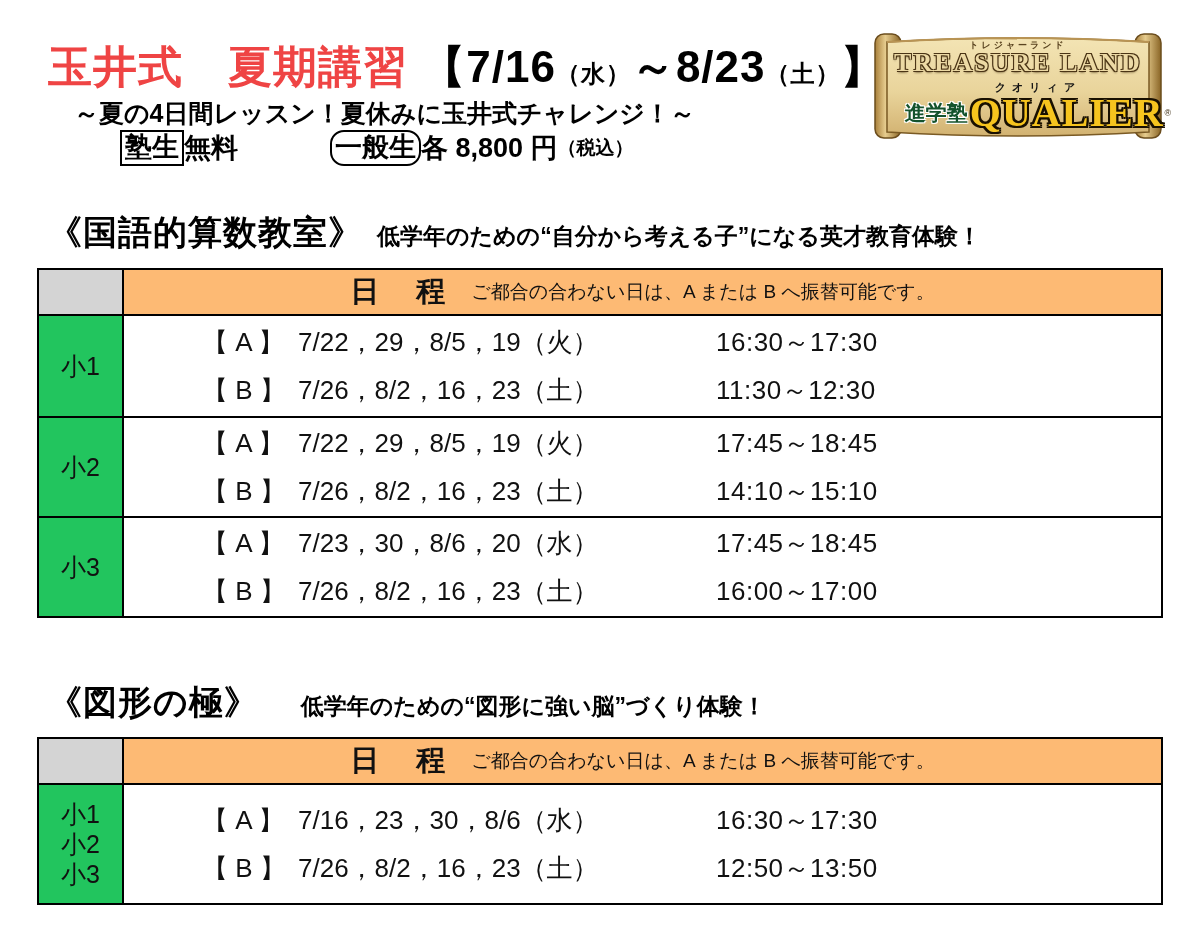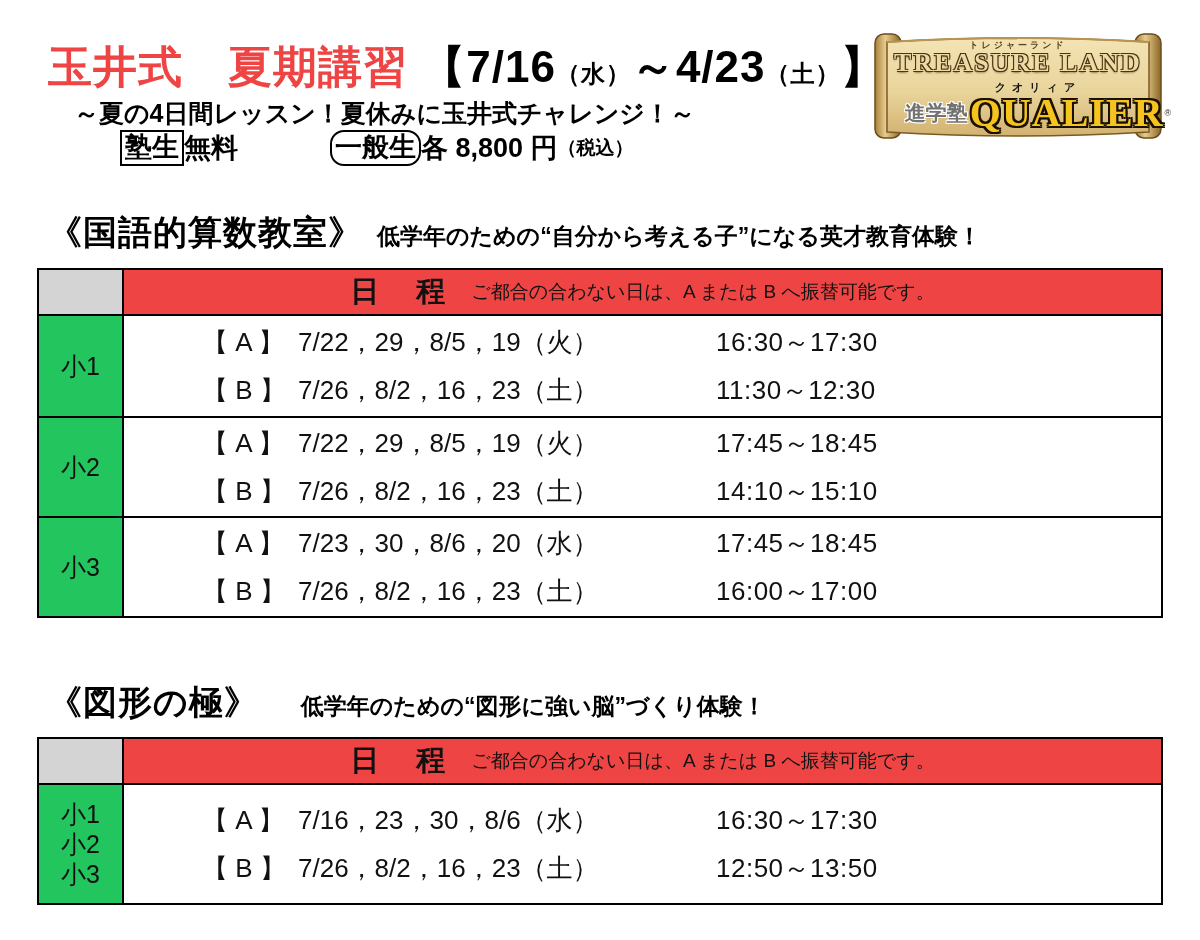--- a/index.html
+++ b/index.html
@@ -45,21 +45,21 @@
                  1px 1px 0 #4a3415, 0 2px 2px rgba(60,40,10,.5);
   }
   .logo-name-kana {
     top:54px; left:20px; font-size:11px; font-weight:bold; color:#141414; letter-spacing:6px;
   }
   .logo-bottom {
     position:absolute; top:63px; left:0; width:100%;
     display:flex; align-items:center; justify-content:center; white-space:nowrap;
   }
   .logo-school {
-    font-size:21px; font-weight:bold; color:#737373;
+    font-size:21px; font-weight:bold; color:#14532d;
     text-shadow:-1px -1px 0 #fff,1px -1px 0 #fff,-1px 1px 0 #fff,1px 1px 0 #fff;
     margin-right:2px;
     padding-left:40px;
   }
   .logo-name {
     font-family:"Liberation Serif","DejaVu Serif",serif;
     font-size:40px; font-weight:bold; color:#f6c41e; letter-spacing:1px;
     text-shadow:-2px -2px 0 #191000, 2px -2px 0 #191000, -2px 2px 0 #191000,
                  2px 2px 0 #191000, 0 -2px 0 #191000, 0 2px 0 #191000,
                  -2px 0 0 #191000, 2px 0 0 #191000;
@@ -78,21 +78,21 @@
     position:absolute; left:37px; width:1126px;
     border:2px solid #000; background:#fff;
   }
   .tbl1 { top:268px; }
   .tbl2 { top:737px; }
   .tbl-head { display:flex; height:46px; border-bottom:2px solid #000; }
   .corner-cell {
     width:85px; background:#d4d4d4; border-right:2px solid #000; flex-shrink:0;
   }
   .head-cell {
-    flex:1; background:#ef4444; display:flex; align-items:center; justify-content:center;
+    flex:1; background:#fdba74; display:flex; align-items:center; justify-content:center;
   }
   .head-title { font-size:29px; font-weight:bold; letter-spacing:4px; }
   .head-note  { font-size:19px; margin-left:22px; }
   .tbl-row { display:flex; }
   .tbl-row + .tbl-row { border-top:2px solid #000; }
   .row-std { height:100px; }
   .row-tall { height:118px; }
   .grade-cell {
     width:85px; background:#22c55e; border-right:2px solid #000; flex-shrink:0;
     display:flex; flex-direction:column; align-items:center; justify-content:center;
@@ -107,21 +107,21 @@
   .s-dates { width:418px; flex-shrink:0; }
   .s-time  { letter-spacing:0.5px; }
 </style>
 </head>
 <body>
 
 <div class="canvas">
 
   <div class="title-line">
     <span class="title-red">玉井式　夏期講習</span>
-    <span class="title-black"><span>【7/16</span><span class="title-small">（水）</span><span>～4/23</span><span class="title-small">（土）</span><span>】</span></span>
+    <span class="title-black"><span>【7/16</span><span class="title-small">（水）</span><span>～8/23</span><span class="title-small">（土）</span><span>】</span></span>
   </div>
 
   <div class="subtitle">～夏の4日間レッスン！夏休みに玉井式チャレンジ！～</div>
 
   <div class="fee-line">
     <span class="boxed">塾生</span>
     <span>無料</span>
     <span class="boxed general">一般生</span>
     <span>各 8,800 円</span>
     <span class="fee-tax">（税込）</span>

